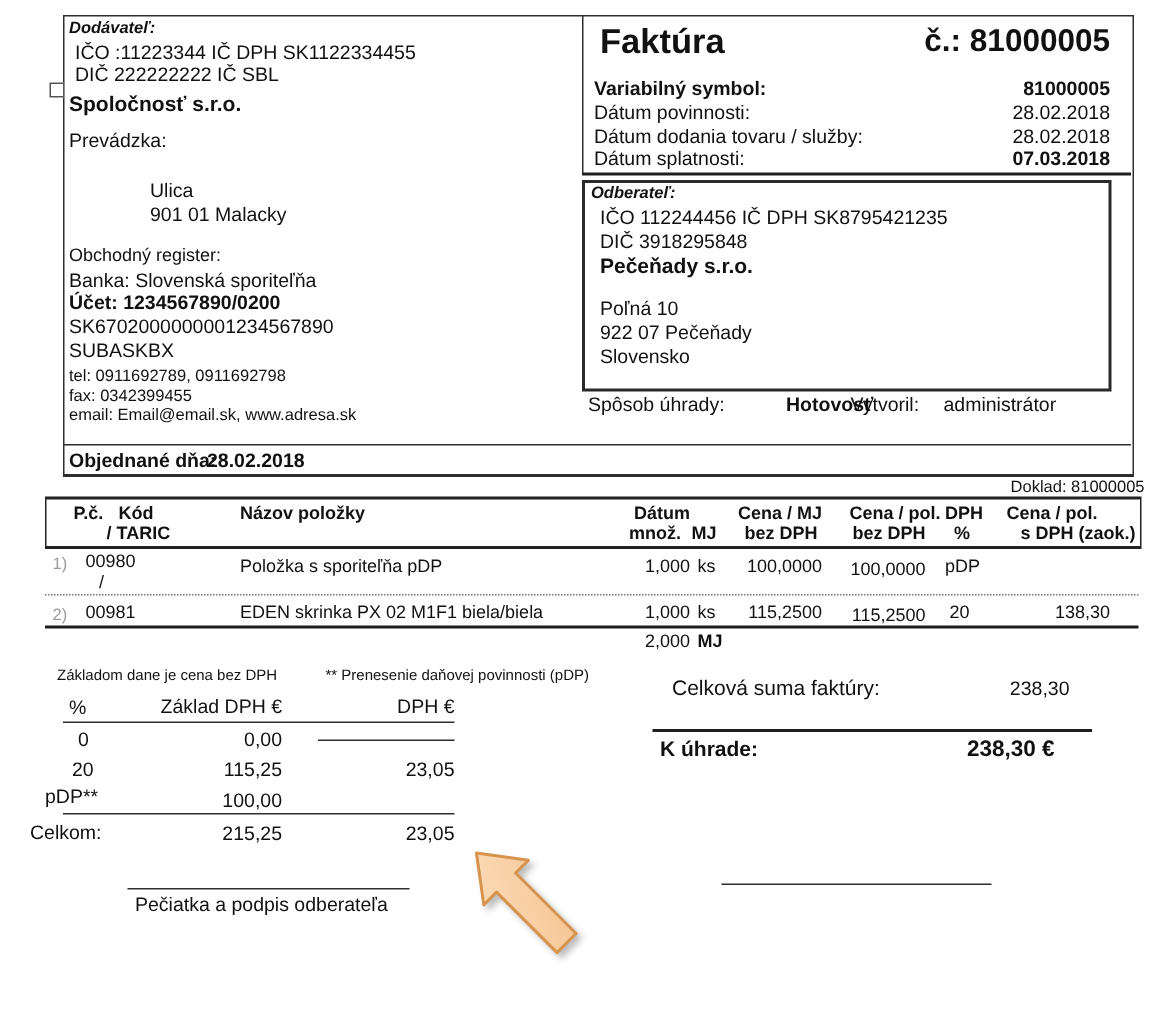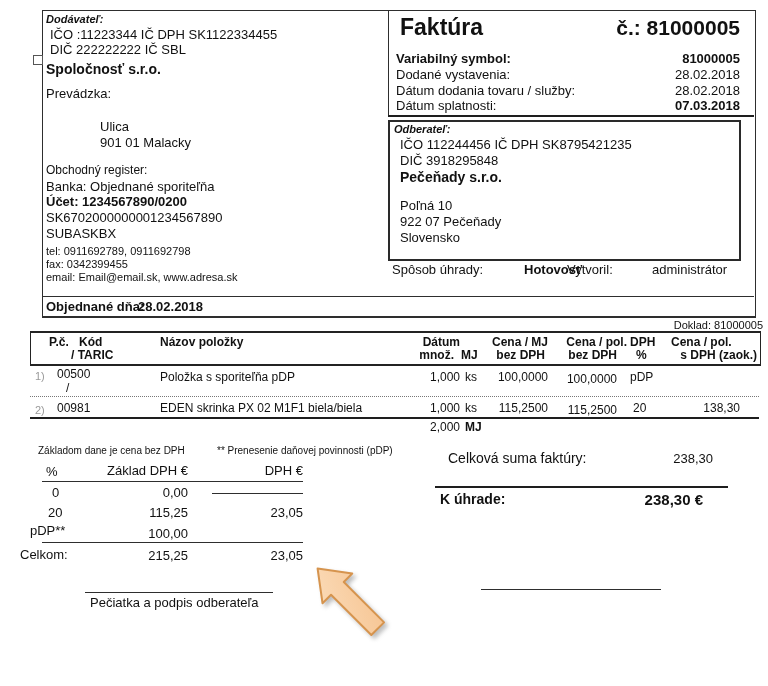--- a/index.html
+++ b/index.html
@@ -41,54 +41,54 @@
   <div class="abs handle" style="left:33px;top:55px;width:8px;height:8px;"></div>
 
   <div class="abs t11 b i" style="left:46px;top:13px;">Dodávateľ:</div>
   <div class="abs t13" style="left:50px;top:28px;">IČO :11223344 IČ DPH SK1122334455</div>
   <div class="abs t13" style="left:50px;top:43px;">DIČ 222222222 IČ SBL</div>
   <div class="abs t14 b" style="left:46px;top:61px;">Spoločnosť s.r.o.</div>
   <div class="abs t13" style="left:46px;top:87px;">Prevádzka:</div>
   <div class="abs t13" style="left:100px;top:120px;">Ulica</div>
   <div class="abs t13" style="left:100px;top:136px;">901 01 Malacky</div>
   <div class="abs t12" style="left:46px;top:164px;">Obchodný register:</div>
-  <div class="abs t13" style="left:46px;top:180px;">Banka: Objednané sporiteľňa</div>
+  <div class="abs t13" style="left:46px;top:180px;">Banka: Slovenská sporiteľňa</div>
   <div class="abs t13 b" style="left:46px;top:195px;">Účet: 1234567890/0200</div>
   <div class="abs t13" style="left:46px;top:211px;">SK6702000000001234567890</div>
   <div class="abs t13" style="left:46px;top:227px;">SUBASKBX</div>
   <div class="abs t11" style="left:46px;top:245px;">tel: 0911692789, 0911692798</div>
   <div class="abs t11" style="left:46px;top:258px;">fax: 0342399455</div>
   <div class="abs t11" style="left:46px;top:271px;">email: Email@email.sk, www.adresa.sk</div>
   <div class="abs t13" style="left:46px;top:300px;font-weight:bold;">Objednané dňa:</div>
   <div class="abs t13 b" style="left:138px;top:300px;">28.02.2018</div>
 
   <div class="abs t23 b" style="left:400px;top:15px;">Faktúra</div>
   <div class="abs t21 b r" style="left:540px;top:16px;width:200px;">č.: 81000005</div>
 
   <div class="abs t13 b" style="left:396px;top:52px;">Variabilný symbol:</div>
   <div class="abs t13 b r" style="left:620px;top:52px;width:120px;">81000005</div>
-  <div class="abs t13" style="left:396px;top:68px;">Dodané vystavenia:</div>
+  <div class="abs t13" style="left:396px;top:68px;">Dátum povinnosti:</div>
   <div class="abs t13 r" style="left:620px;top:68px;width:120px;">28.02.2018</div>
   <div class="abs t13" style="left:396px;top:84px;">Dátum dodania tovaru / služby:</div>
   <div class="abs t13 r" style="left:620px;top:84px;width:120px;">28.02.2018</div>
   <div class="abs t13" style="left:396px;top:99px;">Dátum splatnosti:</div>
   <div class="abs t13 b r" style="left:620px;top:99px;width:120px;">07.03.2018</div>
 
   <div class="abs t11 b i" style="left:394px;top:123px;">Odberateľ:</div>
   <div class="abs t13" style="left:400px;top:138px;">IČO  112244456  IČ DPH  SK8795421235</div>
   <div class="abs t13" style="left:400px;top:154px;">DIČ  3918295848</div>
   <div class="abs t14 b" style="left:400px;top:169px;">Pečeňady s.r.o.</div>
   <div class="abs t13" style="left:400px;top:199px;">Poľná 10</div>
   <div class="abs t13" style="left:400px;top:215px;">922 07 Pečeňady</div>
   <div class="abs t13" style="left:400px;top:231px;">Slovensko</div>
 
   <div class="abs t13" style="left:392px;top:263px;">Spôsob úhrady:</div>
   <div class="abs t13 b" style="left:524px;top:263px;">Hotovosť</div>
   <div class="abs t13" style="left:567px;top:263px;">Vytvoril:</div>
-  <div class="abs t13" style="left:652px;top:263px;">administrátor</div>
+  <div class="abs t13" style="left:629px;top:263px;">administrátor</div>
 
   <div class="abs t11 r" style="left:620px;top:319px;width:143px;">Doklad: 81000005</div>
 
   <div class="abs header-box" style="left:30px;top:331px;width:729px;height:31px;"></div>
   <div class="abs t12 b" style="left:38px;top:336px;margin-left:11px;">P.č.</div>
   <div class="abs t12 b" style="left:79px;top:336px;">Kód</div>
   <div class="abs t12 b" style="left:71px;top:349px;">/ TARIC</div>
   <div class="abs t12 b" style="left:160px;top:336px;">Názov položky</div>
   <div class="abs t12 b r" style="left:404px;top:336px;width:56px;">Dátum</div>
   <div class="abs t12 b r" style="left:404px;top:349px;width:50px;">množ.</div>
@@ -96,21 +96,21 @@
   <div class="abs t12 b r" style="left:488px;top:336px;width:60px;">Cena / MJ</div>
   <div class="abs t12 b r" style="left:488px;top:349px;width:57px;">bez DPH</div>
   <div class="abs t12 b r" style="left:566px;top:336px;width:61px;">Cena / pol.</div>
   <div class="abs t12 b r" style="left:564px;top:349px;width:53px;">bez DPH</div>
   <div class="abs t12 b" style="left:630px;top:336px;">DPH</div>
   <div class="abs t12 b" style="left:636px;top:349px;">%</div>
   <div class="abs t12 b" style="left:671px;top:336px;">Cena / pol.</div>
   <div class="abs t12 b r" style="left:660px;top:349px;width:97px;">s DPH (zaok.)</div>
 
   <div class="abs t11 gray" style="left:35px;top:370px;">1)</div>
-  <div class="abs t12" style="left:57px;top:368px;">00500</div>
+  <div class="abs t12" style="left:57px;top:368px;">00980</div>
   <div class="abs t12" style="left:66px;top:382px;">/</div>
   <div class="abs t12" style="left:160px;top:371px;">Položka s sporiteľňa pDP</div>
   <div class="abs t12 r" style="left:400px;top:371px;width:60px;">1,000</div>
   <div class="abs t12" style="left:465px;top:371px;">ks</div>
   <div class="abs t12 r" style="left:488px;top:371px;width:60px;">100,0000</div>
   <div class="abs t12 r" style="left:557px;top:373px;width:60px;">100,0000</div>
   <div class="abs t12" style="left:630px;top:371px;">pDP</div>
 
   <div class="abs dotline" style="left:30px;top:396px;width:729px;"></div>
 

